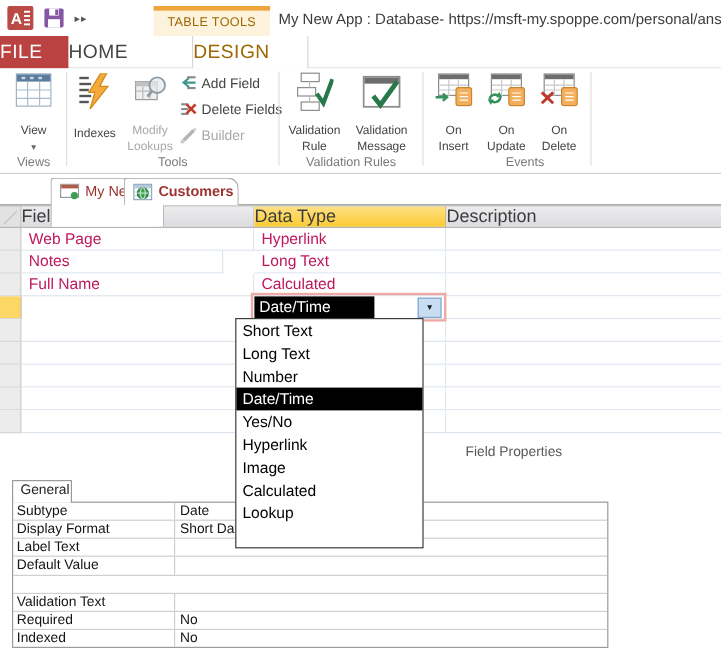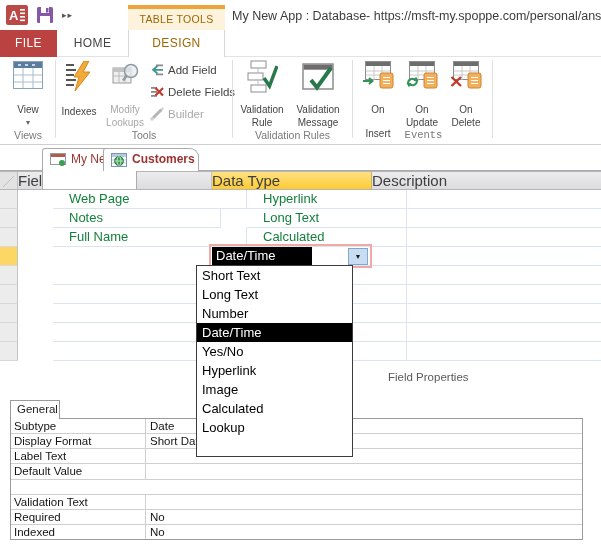--- a/index.html
+++ b/index.html
@@ -13,25 +13,25 @@
 
   
   .titlebar { left:0; top:0; width:601px; height:30px; background:#fff; }
   .qat-more { font-size:9px; color:#555; letter-spacing:1px; }
   .ctx-bar { background:#eda53a; }
   .ctx-block { background:#fdf3dc; color:#9d6702; font-size:10.5px;
     text-align:center; line-height:21px; letter-spacing:.3px; }
   .app-title { font-size:12.5px; color:#3c3c3c; white-space:nowrap; line-height:22px; }
 
   
-  .tab { font-size:12px; text-align:center; line-height:27px; letter-spacing:.4px; }
+  .tab { font-size:16px; line-height:27px; letter-spacing:.4px; }
   .tab-file { background:#ba4341; color:#fff; }
   .tab-home { color:#454545; }
   .tab-design { background:#fff; color:#9d6702; border-left:1px solid #d8d8d8;
-    border-right:1px solid #d8d8d8; z-index:3; }
+    border-right:1px solid #d8d8d8; z-index:3;margin-left:32px; }
   .tab-hairline { background:#e3e3e3; }
 
   
   .ribbon { left:0; top:57px; width:601px; height:88px; background:#fff; }
   .ribbon-bottom { background:#cfcfcf; }
   .grp-divider { background:#e0e0e0; }
   .grp-label { font-size:10.5px; color:#7a7a7a; text-align:center; line-height:13px; }
   .bigbtn { text-align:center; }
   .bigbtn .lbl { font-size:10px; color:#444; line-height:13px; }
   .bigbtn.disabled .lbl { color:#a8a8a8; }
@@ -47,22 +47,22 @@
   .doctab.active .txt { font-weight:bold; }
   .doctab-line { background:#ababab; }
 
   
   .hdr { font-size:15px; color:#3d3d3d; text-align:left; line-height:17px;
     border-top:1px solid #b5b5b5; border-bottom:1px solid #b5b5b5; }
   .hdr-gray { background:linear-gradient(#ececee,#dcdce0); border-right:1px solid #c3c3c3; }
   .hdr-gold { background:linear-gradient(#ffe184,#fccb33); border-right:1px solid #c3b06a; }
   .rowsel { background:#ececec; border-right:1px solid #c3c3c3; border-bottom:1px solid #d8d8d8; }
   .rowsel.current { background:#fcd766; }
-  .cell { background:#fff; font-size:13px; color:#15803d; line-height:18px;
-    padding-left:16px; border-bottom:1px solid #dce4ee; white-space:nowrap; overflow:hidden;margin-left:35px; }
+  .cell { background:#fff; font-size:13px; color:#be185d; line-height:18px;
+    padding-left:6px; border-bottom:1px solid #dce4ee; white-space:nowrap; overflow:hidden; }
   .cell.vline { border-right:1px solid #dce4ee; }
   .corner { background:#e2e2e2; border-right:1px solid #bdbdbd;
     border-top:1px solid #b5b5b5; border-bottom:1px solid #b5b5b5; }
 
   
   .sel-frame { border:2px solid #efaaa5; z-index:20; }
   .sel-black { background:#000; color:#fff; font-size:13px; line-height:18px;
     padding-left:4px; z-index:21; white-space:nowrap; }
   .dd-btn { background:#c9ddf2; border:1px solid #86a7cd; z-index:22;
     text-align:center; font-size:7px; color:#1a1a1a; line-height:15px; }
@@ -258,21 +258,21 @@
             <path d="M1 20 L10 20 M7 17 L10.5 20 L7 23" stroke="#35915a" stroke-width="2" fill="none"></path>
             <rect x="18" y="12" width="13" height="15" rx="2" fill="#f2b05c" stroke="#cd8430"></rect>
             <g stroke="#fff">
               <line x1="21" y1="16.5" x2="28" y2="16.5"></line>
               <line x1="21" y1="19.5" x2="28" y2="19.5"></line>
               <line x1="21" y1="22.5" x2="28" y2="22.5"></line>
             </g>
           </svg>
       </div>
       <div class="abs lbl" style="left:0;top:44px;width:44px;">On</div>
-      <div class="abs lbl" style="left:0;top:57px;width:44px;margin-top:11px;">Insert</div>
+      <div class="abs lbl" style="left:0;top:57px;width:44px;">Insert</div>
     </div>
     <div class="abs bigbtn" style="left:400px;top:2px;width:44px;height:70px;">
       <div class="abs" style="left:6px;top:2px;">
         <svg width="32" height="28" viewBox="0 0 32 28">
             <rect x="3.5" y="0.5" width="25" height="18" fill="#fff" stroke="#8d8d8d"></rect>
             <rect x="4" y="1" width="24" height="4" fill="#6d6d6d"></rect>
             <g stroke="#c9c9c9">
               <line x1="4" y1="10" x2="28" y2="10"></line>
               <line x1="4" y1="14" x2="28" y2="14"></line>
               <line x1="12" y1="5" x2="12" y2="19"></line>
@@ -312,21 +312,21 @@
             <g stroke="#fff">
               <line x1="21" y1="16.5" x2="28" y2="16.5"></line>
               <line x1="21" y1="19.5" x2="28" y2="19.5"></line>
               <line x1="21" y1="22.5" x2="28" y2="22.5"></line>
             </g>
           </svg>
       </div>
       <div class="abs lbl" style="left:0;top:44px;width:44px;">On</div>
       <div class="abs lbl" style="left:0;top:57px;width:44px;">Delete</div>
     </div>
-    <div class="abs grp-label" style="left:354px;top:72px;width:139px;font-family:Liberation Mono, monospace;">Events</div>
+    <div class="abs grp-label" style="left:368px;top:72px;width:139px;">Events</div>
     <div class="abs grp-divider" style="left:492px;top:3px;width:1px;height:78px;"></div>
   </div>
   <div class="abs ribbon-bottom" style="left:0;top:144px;width:601px;height:1px;"></div>
 
   <div class="abs doctab-line" style="left:0;top:170px;width:601px;height:1px;"></div>
   <div class="abs doctab" style="left:20px;top:148px;width:95px;height:41px;margin-left:22px;">
     <div class="abs" style="left:7px;top:4px;">
       <svg width="16" height="14" viewBox="0 0 16 14">
           <rect x="0.5" y="0.5" width="15" height="11" fill="#fff" stroke="#9a9a9a"></rect>
           <rect x="1" y="1" width="14" height="3" fill="#b05c49"></rect>
@@ -416,21 +416,21 @@
     <div class="item selected">Date/Time</div>
     <div class="item">Yes/No</div>
     <div class="item">Hyperlink</div>
     <div class="item">Image</div>
     <div class="item">Calculated</div>
     <div class="item">Lookup</div>
   </div>
 
   <div class="abs fp-label" style="left:388px;top:371px;">Field Properties</div>
   <div class="abs gen-tab" style="left:10px;top:400px;width:50px;height:19px;">General</div>
-  <div class="abs prop-grid" style="left:10px;top:418px;width:573px;height:122px;">
+  <div class="abs prop-grid" style="left:10px;top:418px;width:497px;height:122px;">
     <div class="prop-row">
       <div class="plabel">Subtype</div>
       <div class="pvalue">Date</div>
     </div>
     <div class="prop-row">
       <div class="plabel">Display Format</div>
       <div class="pvalue">Short Date (1</div>
     </div>
     <div class="prop-row">
       <div class="plabel">Label Text</div>

